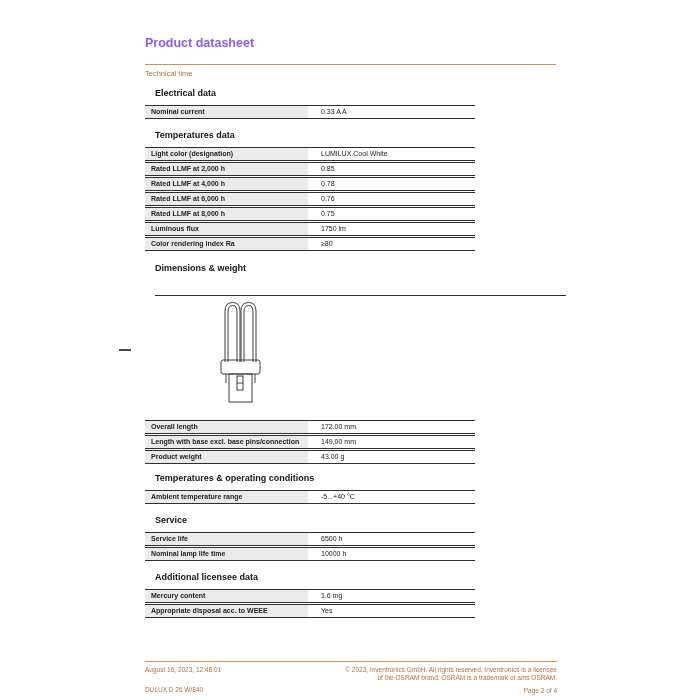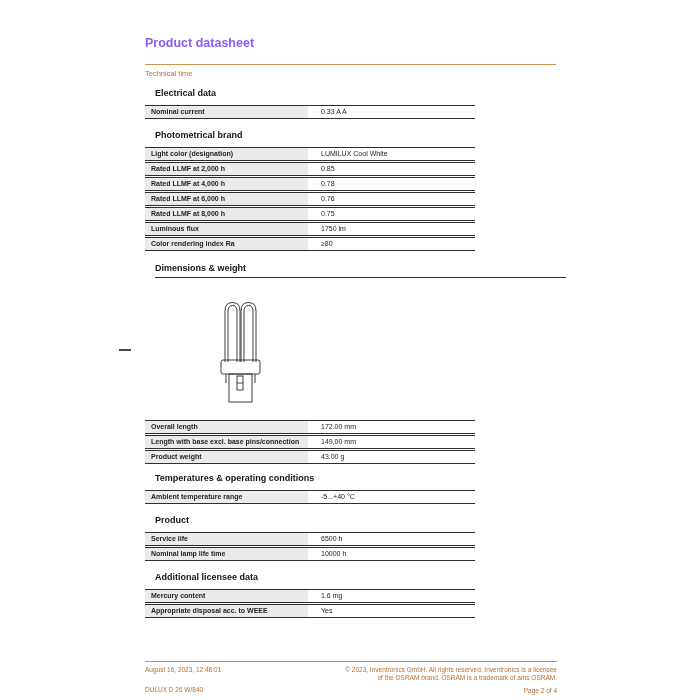--- a/index.html
+++ b/index.html
@@ -9,21 +9,21 @@
     -webkit-font-smoothing:antialiased;
     color:#1b1b1b;
   }
   .abs{position:absolute;}
   
   .doc-title{left:145px;top:36px;font-size:12.5px;font-weight:700;color:#8b5cf6;}
   .rule-orange{left:145px;top:64px;width:411px;height:0;border-top:1px solid #c9964f;}
   .doc-subtitle{left:145px;top:69px;font-size:7.5px;color:#b5713a;}
   
   .sec-heading{left:139px;width:411px;font-size:9px;font-weight:700;color:#151515;margin-left:16px;}
-  .sec-heading.underlined{border-bottom:1.5px solid #2e2e2e;padding-bottom:4px;}
+  .sec-heading.underlined{border-bottom:1.5px solid #2e2e2e;padding-bottom:22px;}
   
   .dtable{left:145px;width:330px;}
   .trow{display:flex;height:12px;line-height:12px;border-top:1px solid #2e2e2e;border-bottom:1px solid #2e2e2e;margin-bottom:1px;overflow:hidden;}
   .tlabel{flex:0 0 157px;background:#ebebeb;padding-left:6px;font-size:7px;font-weight:700;color:#222;white-space:nowrap;}
   .tvalue{flex:1;background:#ffffff;padding-left:13px;font-size:7px;color:#222;white-space:nowrap;}
   
   .lamp-wrap{left:217px;top:294px;width:46px;height:118px;}
   .lamp-wrap svg{display:block;}
   
   .fold-mark{left:119px;top:349px;width:12px;height:2px;background:#4a4a4a;}
@@ -42,21 +42,21 @@
 <div class="abs doc-subtitle">Technical time</div>
 
 <div class="abs sec-heading" style="top:88px">Electrical data</div>
 <div class="abs dtable" style="top:105px">
   <div class="trow">
     <div class="tlabel">Nominal current</div>
     <div class="tvalue">0.33 A A</div>
   </div>
 </div>
 
-<div class="abs sec-heading" style="top:130px">Photometrical brand</div>
+<div class="abs sec-heading" style="top:130px">Temperatures data</div>
 <div class="abs dtable" style="top:147px">
   <div class="trow">
     <div class="tlabel">Light color (designation)</div>
     <div class="tvalue">LUMILUX Cool White</div>
   </div>
   <div class="trow">
     <div class="tlabel">Rated LLMF at  2,000 h</div>
     <div class="tvalue">0.85</div>
   </div>
   <div class="trow">
@@ -122,21 +122,21 @@
 </div>
 
 <div class="abs sec-heading" style="top:473px">Temperatures &amp; operating conditions</div>
 <div class="abs dtable" style="top:490px">
   <div class="trow">
     <div class="tlabel">Ambient temperature range</div>
     <div class="tvalue">-5...+40 °C</div>
   </div>
 </div>
 
-<div class="abs sec-heading" style="top:515px">Product</div>
+<div class="abs sec-heading" style="top:515px">Service</div>
 <div class="abs dtable" style="top:532px">
   <div class="trow">
     <div class="tlabel">Service life</div>
     <div class="tvalue">6500 h</div>
   </div>
   <div class="trow">
     <div class="tlabel">Nominal lamp life time</div>
     <div class="tvalue">10000 h</div>
   </div>
 </div>

